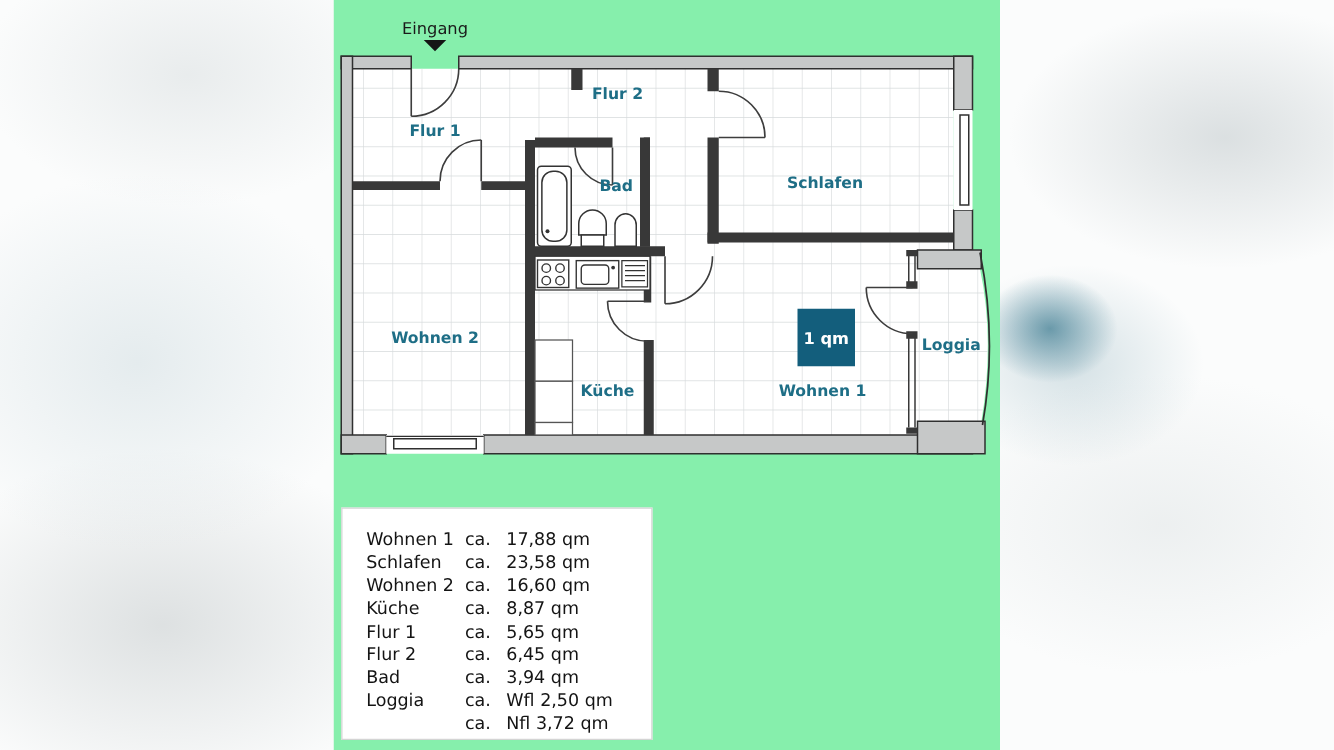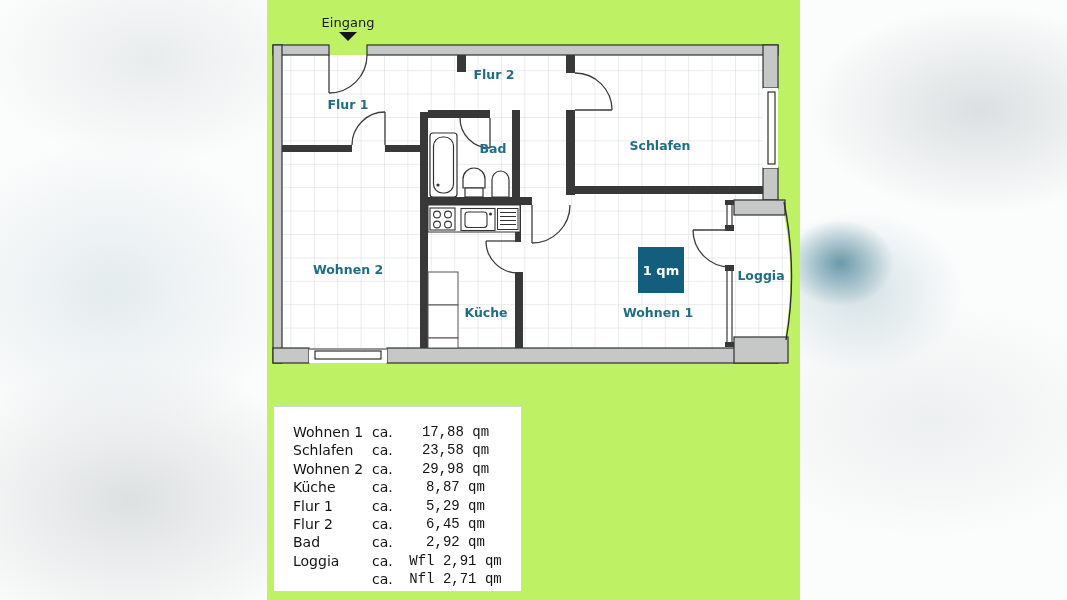--- a/index.html
+++ b/index.html
@@ -10,30 +10,30 @@
       radial-gradient(75px 60px at 840px 263px, rgba(31,103,128,0.62), rgba(31,103,128,0) 72%),
       radial-gradient(150px 115px at 858px 292px, rgba(112,155,170,0.28), rgba(112,155,170,0) 70%),
       radial-gradient(230px 140px at 980px 110px, rgba(208,214,216,0.75), rgba(208,214,216,0) 75%),
       radial-gradient(260px 160px at 930px 420px, rgba(222,227,228,0.5), rgba(222,227,228,0) 75%),
       radial-gradient(240px 200px at 110px 290px, rgba(221,230,233,0.75), rgba(221,230,233,0) 75%),
       radial-gradient(260px 180px at 130px 500px, rgba(214,218,219,0.8), rgba(214,218,219,0) 78%),
       radial-gradient(220px 140px at 150px 60px, rgba(228,232,233,0.8), rgba(228,232,233,0) 75%),
       #fbfcfc;
   }
   .content{
-    position:absolute;left:267px;top:0;width:533px;height:600px;background:#bef264;
+    position:absolute;left:267px;top:0;width:533px;height:600px;background:#86efac;
   }
   .plan-svg{position:absolute;left:0;top:0;}
   .legend{
     position:absolute;left:6px;top:406px;width:249px;height:186px;
     background:#ffffff;border:1px solid #d4d4d4;box-sizing:border-box;
     padding:16px 0 0 19px;color:#141414;font-size:14px;line-height:18.4px;
   }
   .legend-row{display:grid;grid-template-columns:79px 33px 101px;}
-  .legend-row .val{text-align:center;white-space:pre;font-family:Liberation Mono, monospace;}
+  .legend-row .val{text-align:left;white-space:pre;}
   svg text{font-family:"DejaVu Sans","Liberation Sans",sans-serif;}
   .room-label{fill:#1e6e86;font-weight:bold;font-size:12.5px;}
   .marker-label{fill:#ffffff;font-weight:bold;font-size:13px;}
   .entrance-label{fill:#1a1a1a;font-size:13px;}
 </style>
 </head>
 <body>
 
 <div class="bg"></div>
 
@@ -190,47 +190,47 @@
       <span class="val">17,88 qm</span>
     </div>
     <div class="legend-row">
       <span>Schlafen</span>
       <span>ca.</span>
       <span class="val">23,58 qm</span>
     </div>
     <div class="legend-row">
       <span>Wohnen 2</span>
       <span>ca.</span>
-      <span class="val">29,98 qm</span>
+      <span class="val">16,60 qm</span>
     </div>
     <div class="legend-row">
       <span>Küche</span>
       <span>ca.</span>
       <span class="val">8,87 qm</span>
     </div>
     <div class="legend-row">
       <span>Flur 1</span>
       <span>ca.</span>
-      <span class="val">5,29 qm</span>
+      <span class="val">5,65 qm</span>
     </div>
     <div class="legend-row">
       <span>Flur 2</span>
       <span>ca.</span>
       <span class="val">6,45 qm</span>
     </div>
     <div class="legend-row">
       <span>Bad</span>
       <span>ca.</span>
-      <span class="val">2,92 qm</span>
+      <span class="val">3,94 qm</span>
     </div>
     <div class="legend-row">
       <span>Loggia</span>
       <span>ca.</span>
-      <span class="val">Wfl 2,91 qm</span>
+      <span class="val">Wfl 2,50 qm</span>
     </div>
     <div class="legend-row">
       <span></span>
       <span>ca.</span>
-      <span class="val">Nfl 2,71 qm</span>
+      <span class="val">Nfl 3,72 qm</span>
     </div>
   </div>
 
 </div>
 
 </body></html>

